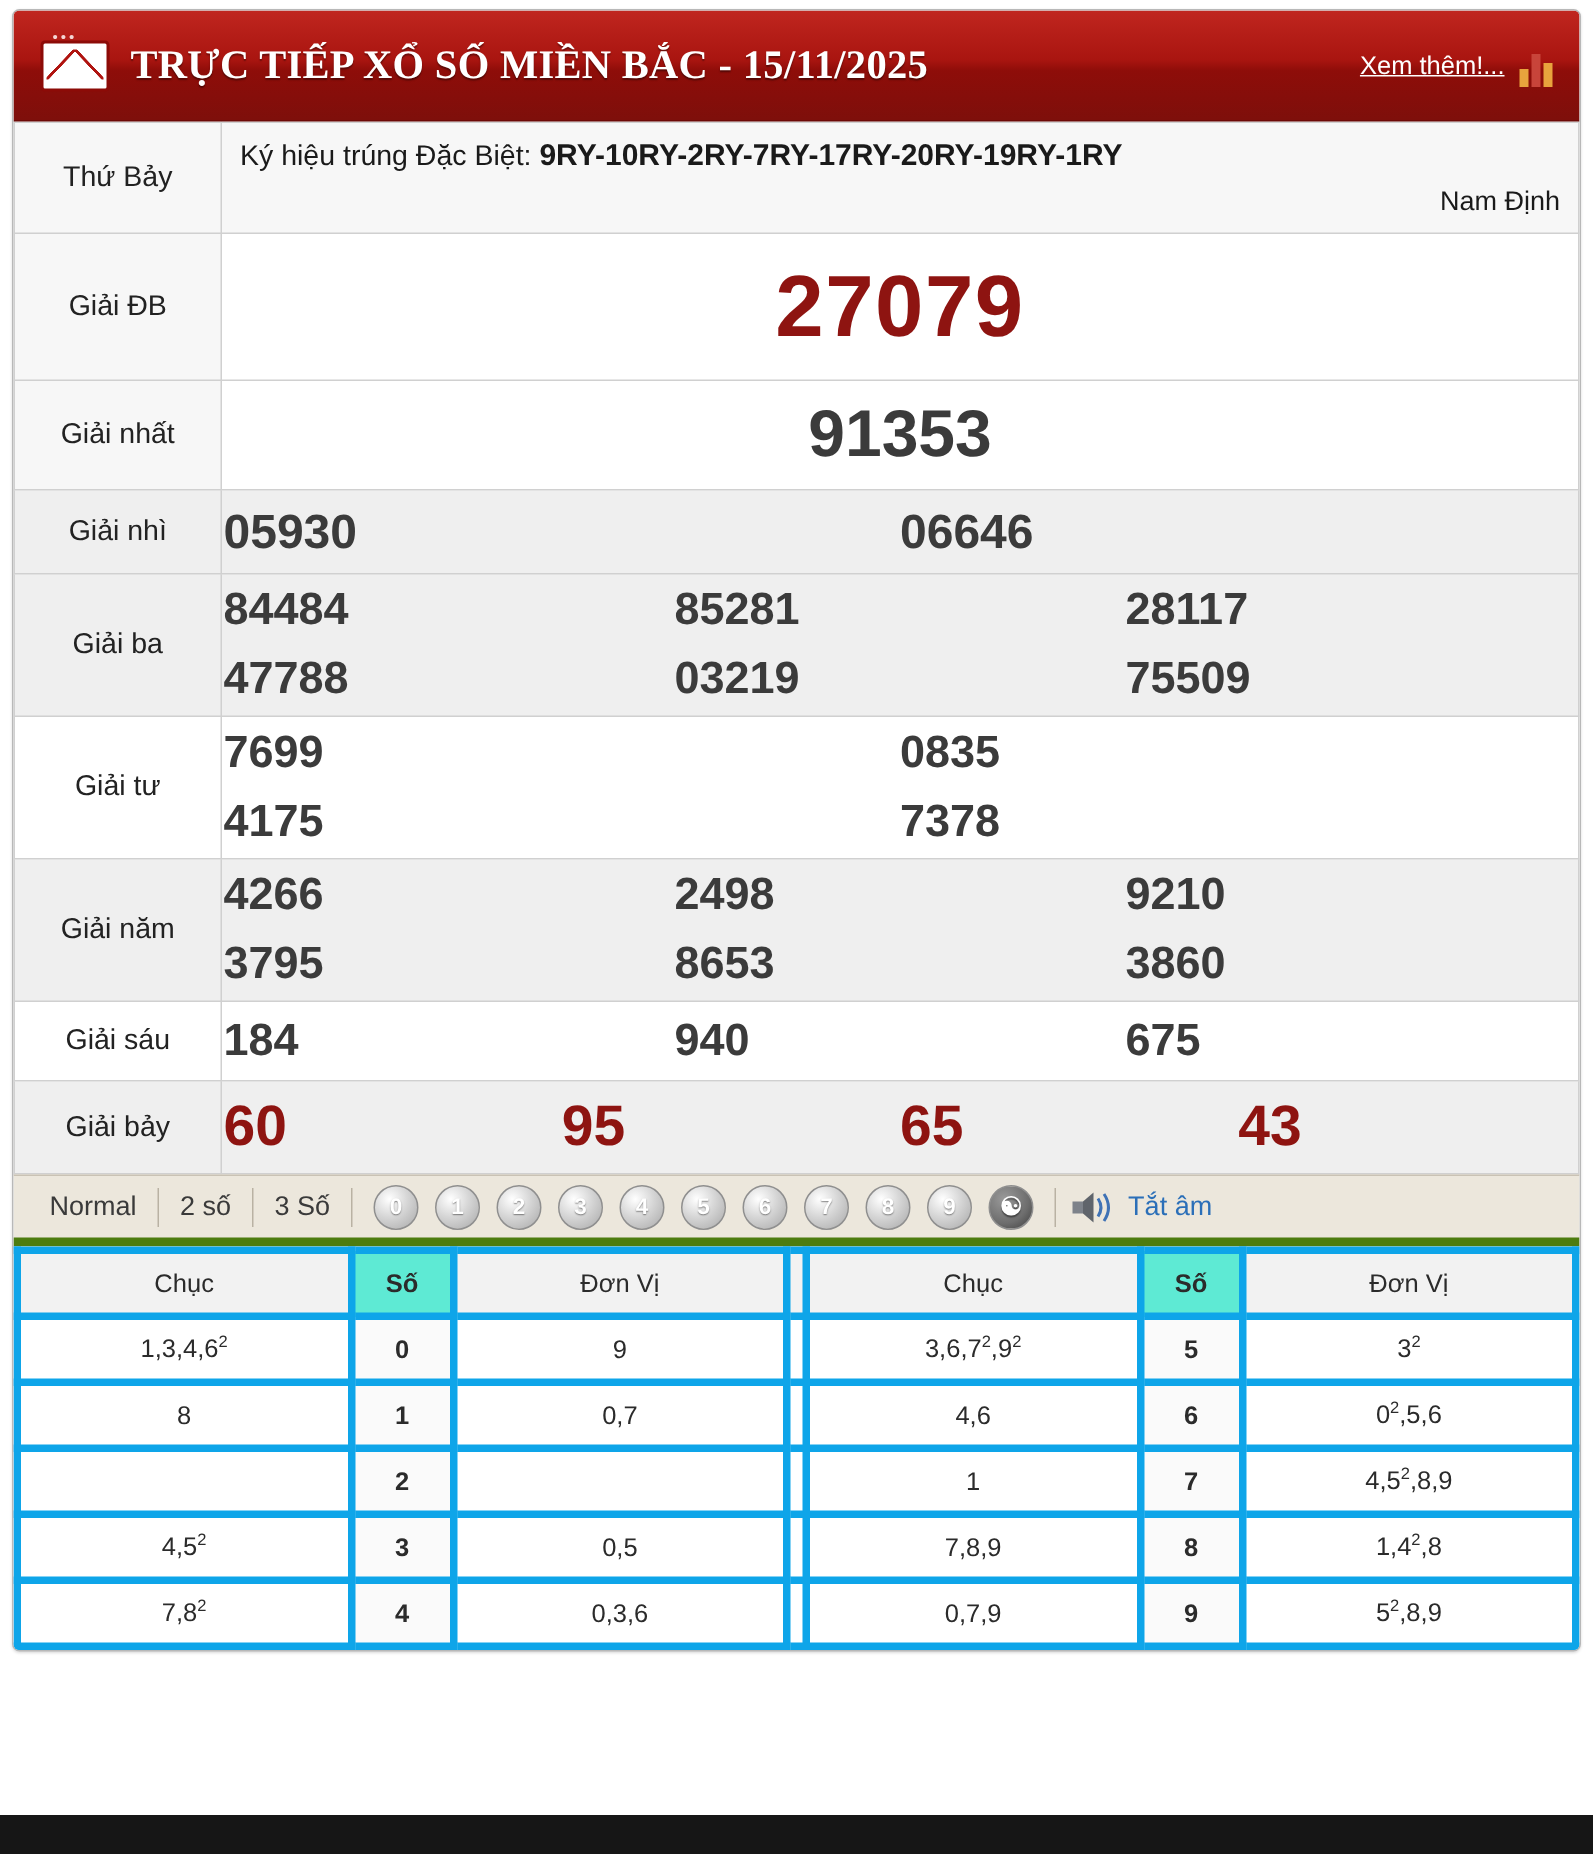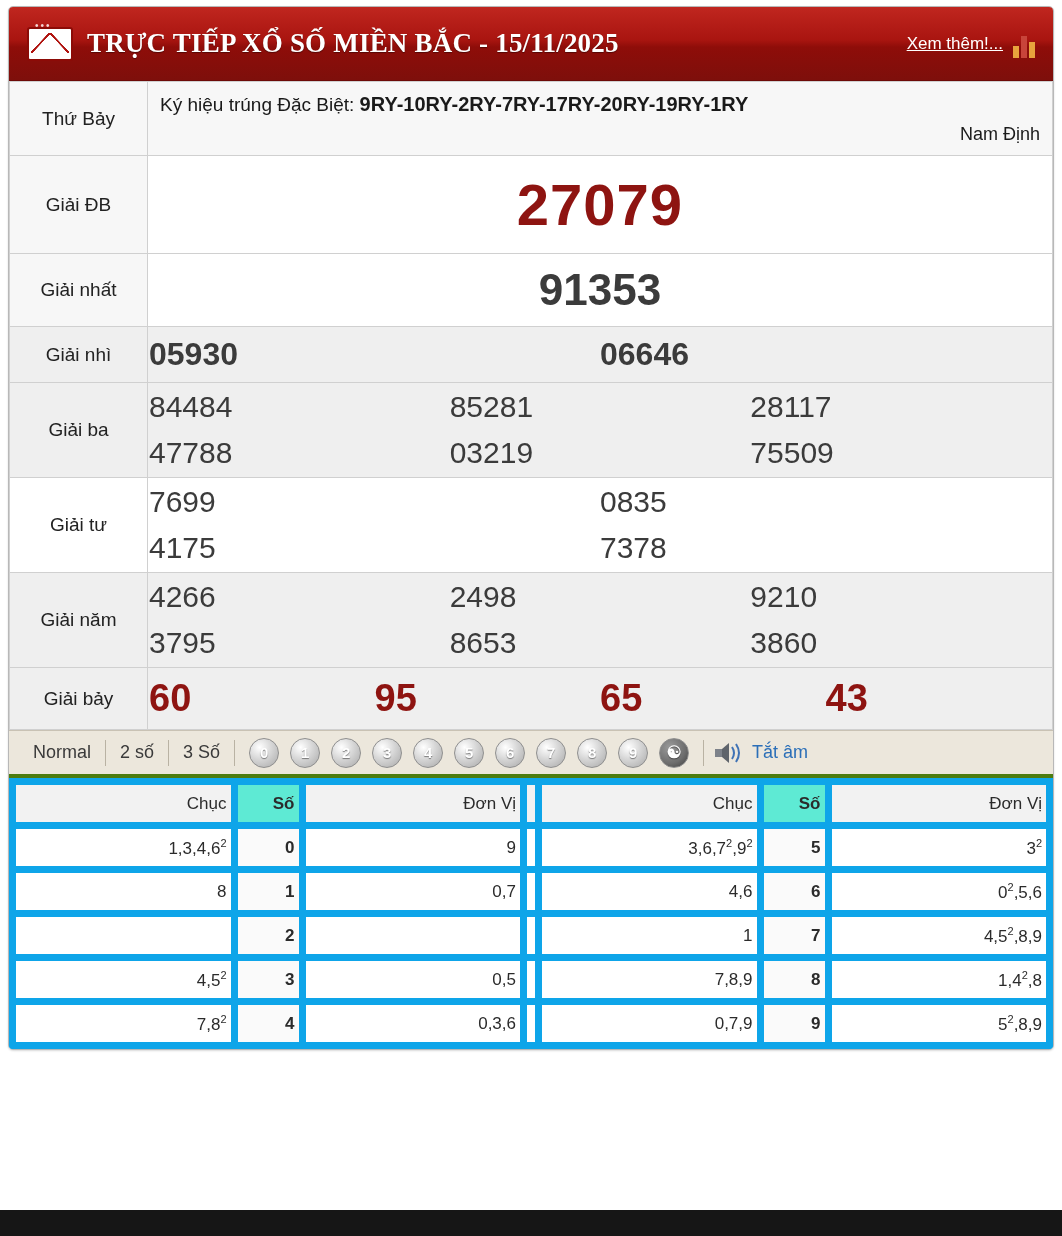--- a/index.html
+++ b/index.html
@@ -136,21 +136,21 @@
   }
   .g2 {
     color: #3b3b3b;
     font-size: 32px;
     font-weight: bold;
     padding: 8px 0;
   }
   .g3, .g4, .g5 {
     color: #3b3b3b;
     font-size: 30px;
-    font-weight: normal;
+    font-weight: bold;
     padding: 6px 0;
   }
   .g6 {
     color: #3b3b3b;
     font-size: 30px;
     font-weight: bold;
     padding: 8px 0;
   }
   .g7 {
     color: #8e1411;
@@ -162,21 +162,21 @@
   .grid-row > div { flex: 1; }
   .shaded { background: #efefef; }
   .plain { background: #ffffff; }
 
   
   .toolbar {
     display: flex;
     align-items: center;
     background: #ece7dc;
     border-top: 1px solid #c9c2b4;
-    border-bottom: 4px solid #4d7c0f;
+    border-bottom: 6px solid #4d7c0f;
     height: 48px;
     padding: 0 10px;
     gap: 0;
   }
   .tb-text {
     font-size: 18px;
     color: #3a3a3a;
     padding: 0 14px;
     white-space: nowrap;
   }
@@ -213,22 +213,22 @@
   .tat-am { color: #2b6fb8; font-size: 18px; }
 
   
   table.stats {
     width: 100%;
     border-collapse: collapse;
     table-layout: fixed;
     background: #fff;
   }
   table.stats th, table.stats td {
-    border: 7px solid #0ea5e9;
-    text-align: right;
+    border: 5px solid #0ea5e9;
+    text-align: center;
     font-size: 17px;
     color: #2b2b2b;
     height: 44px;
     padding: 2px 4px;
   }
   table.stats th {
     background: #f2f2f2;
     font-weight: normal;
     font-size: 17px;
   }
@@ -345,20 +345,30 @@
             <div>9210</div>
           </div>
           <div class="grid-row g5">
             <div>3795</div>
             <div>8653</div>
             <div>3860</div>
           </div>
         </td>
       </tr>
 
+      <tr>
+        <td class="lbl plain">Giải sáu</td>
+        <td class="plain">
+          <div class="grid-row g6">
+            <div>184</div>
+            <div>940</div>
+            <div>675</div>
+          </div>
+        </td>
+      </tr>
 
       <tr>
         <td class="lbl shaded">Giải bảy</td>
         <td class="shaded">
           <div class="grid-row g7">
             <div>60</div>
             <div>95</div>
             <div>65</div>
             <div>43</div>
           </div>

